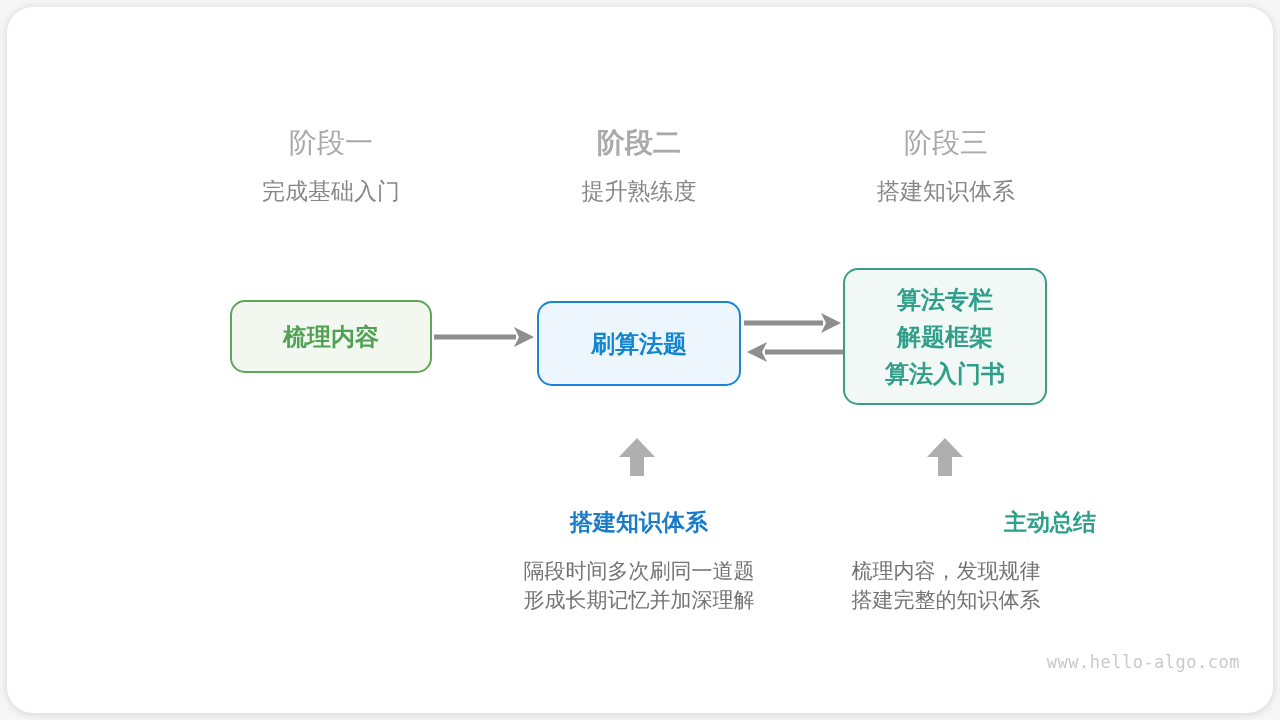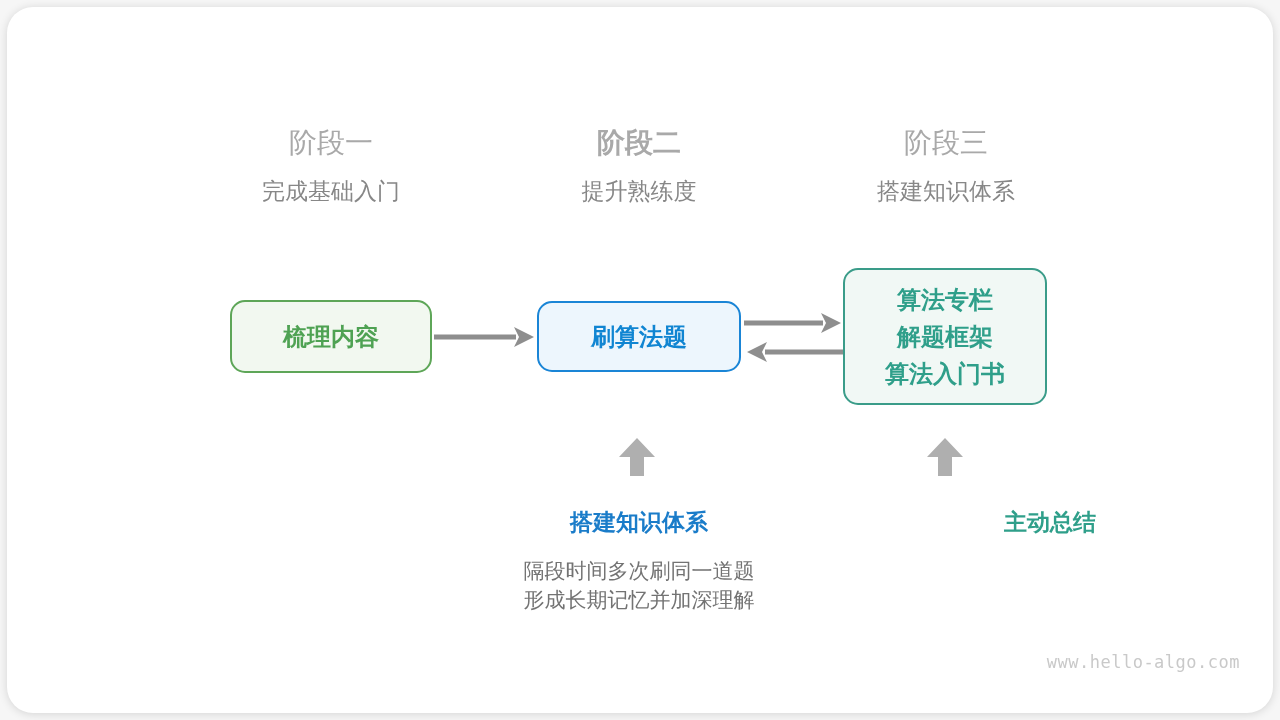--- a/index.html
+++ b/index.html
@@ -52,21 +52,21 @@
     font-size: 24px;
     text-align: center;
   }
   .box-1 {
     left: 230px; top: 300px; width: 202px; height: 73px;
     background: #f2f8f0;
     border: 2.5px solid #5ea658;
     color: #4fa253;
   }
   .box-2 {
-    left: 537px; top: 301px; width: 204px; height: 71px;
+    left: 537px; top: 301px; width: 204px; height: 85px;
     background: #edf6fd;
     border: 2.5px solid #1a85d6;
     color: #1085d2;
   }
   .box-3 {
     left: 843px; top: 268px; width: 204px; height: 137px;
     background: #f1f8f5;
     border: 2.5px solid #3a9c89;
     color: #2f9f8a;
     line-height: 37px;
@@ -164,15 +164,19 @@
     </g>
   </svg>
 
   <div class="abs anno-title blue" style="left:489px;">搭建知识体系</div>
   <div class="abs anno-desc" style="left:469px;">
     <div>隔段时间多次刷同一道题</div>
     <div>形成长期记忆并加深理解</div>
   </div>
 
   <div class="abs anno-title teal" style="left:796px;text-align:right;">主动总结</div>
+  <div class="abs anno-desc" style="left:776px;">
+    <div>梳理内容，发现规律</div>
+    <div>搭建完整的知识体系</div>
+  </div>
 
   <div class="abs watermark">www.hello-algo.com</div>
 </div>
 
 </body></html>

